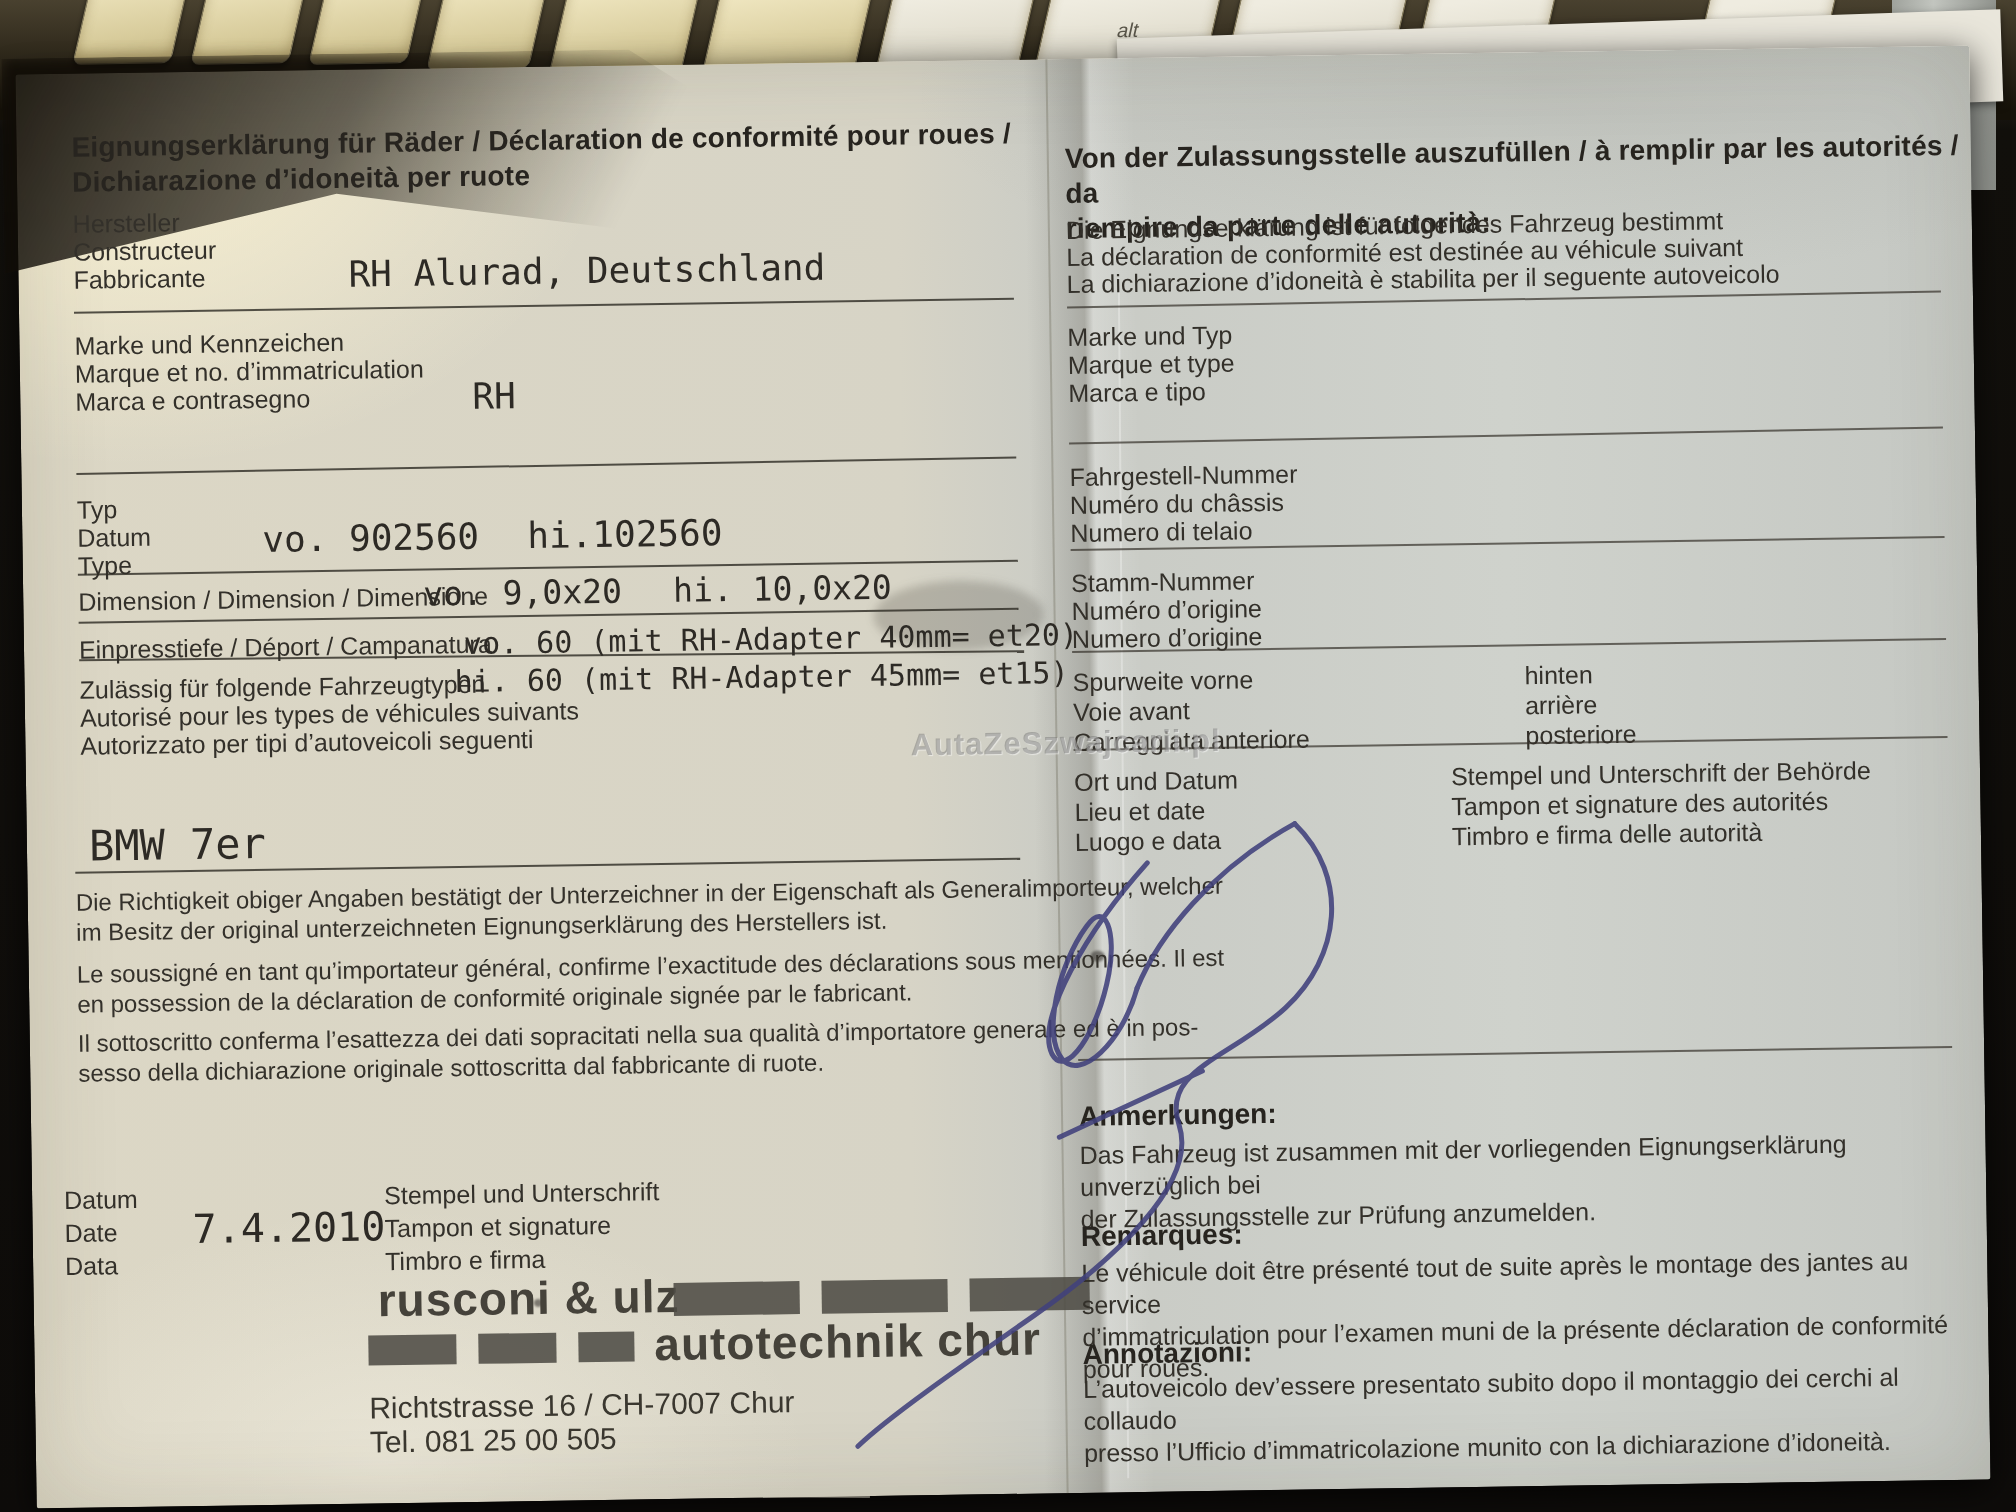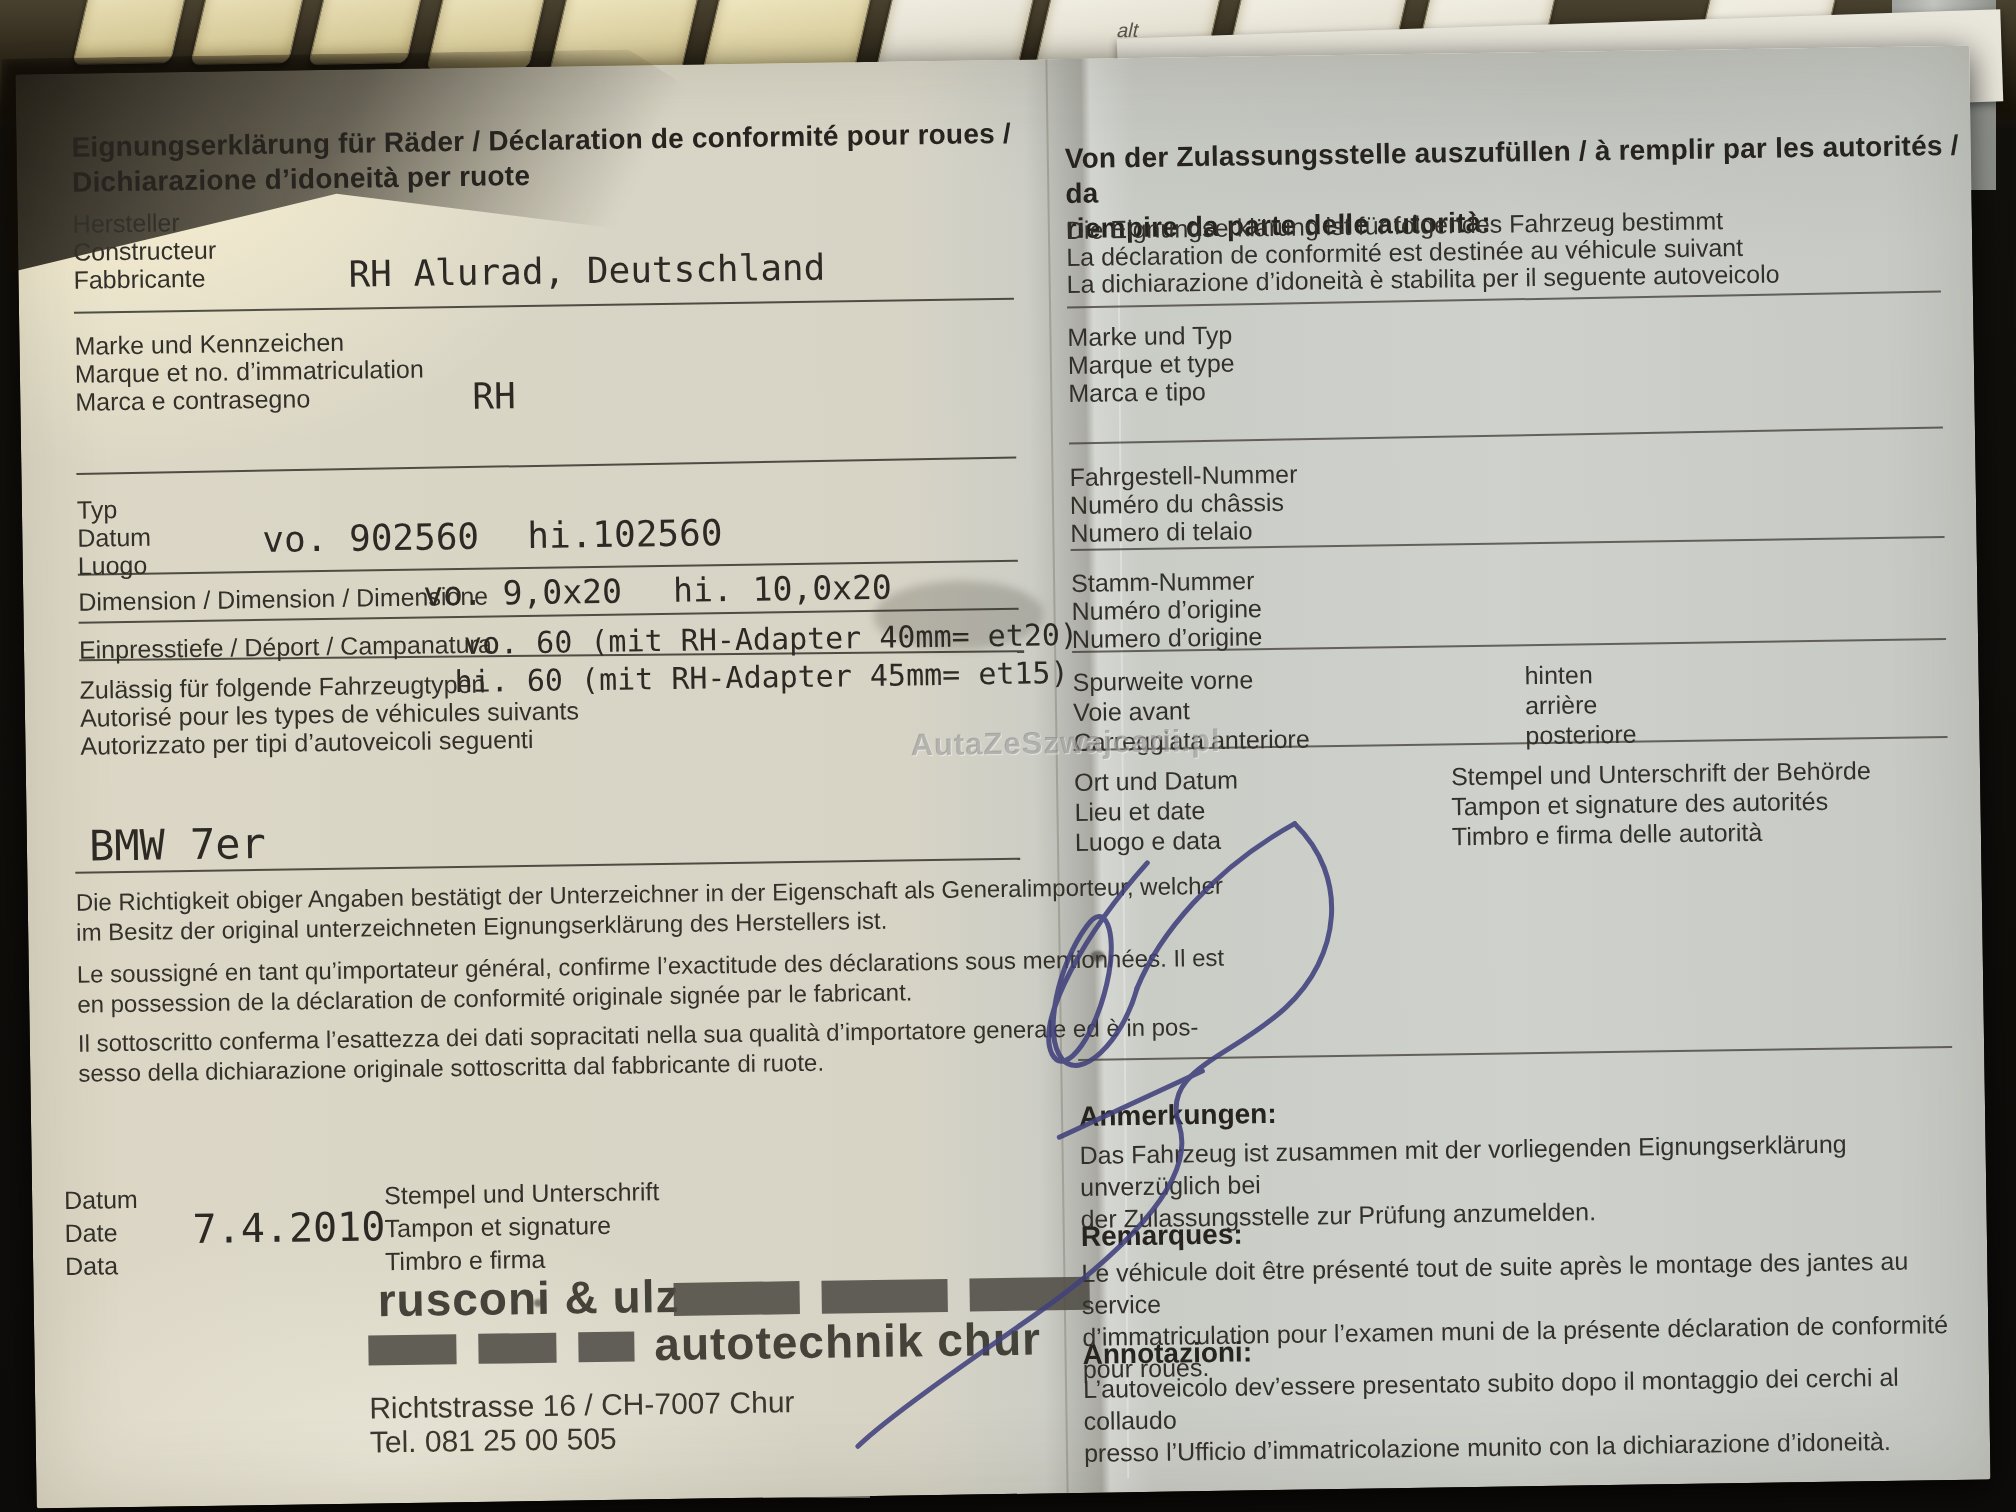--- a/index.html
+++ b/index.html
@@ -117,21 +117,21 @@
       <div>Marke und Kennzeichen</div>
       <div>Marque et no. d’immatriculation</div>
       <div>Marca e contrasegno</div>
     </div>
     <div class="abs mono" style="left:452px;top:308px;font-size:36px;">RH</div>
     <div class="rule" style="left:55px;top:398px;width:940px;transform:rotate(-.15deg);"></div>
 
     <div class="abs grp lh28" style="left:55px;top:422px;">
       <div>Typ</div>
       <div>Datum</div>
-      <div>Luogo</div>
+      <div>Type</div>
     </div>
     <div class="abs mono" style="left:240px;top:448px;font-size:36px;">vo. 902560</div>
     <div class="abs mono" style="left:505px;top:448px;font-size:36px;">hi.102560</div>
     <div class="rule" style="left:55px;top:500px;width:940px;"></div>
 
     <div class="abs lab" style="left:55px;top:514px;">Dimension / Dimension / Dimensione</div>
     <div class="abs mono" style="left:400px;top:506px;font-size:33px;">vo. 9,0x20</div>
     <div class="abs mono" style="left:650px;top:506px;font-size:33px;">hi. 10,0x20</div>
     <div class="rule" style="left:55px;top:548px;width:940px;"></div>
 

